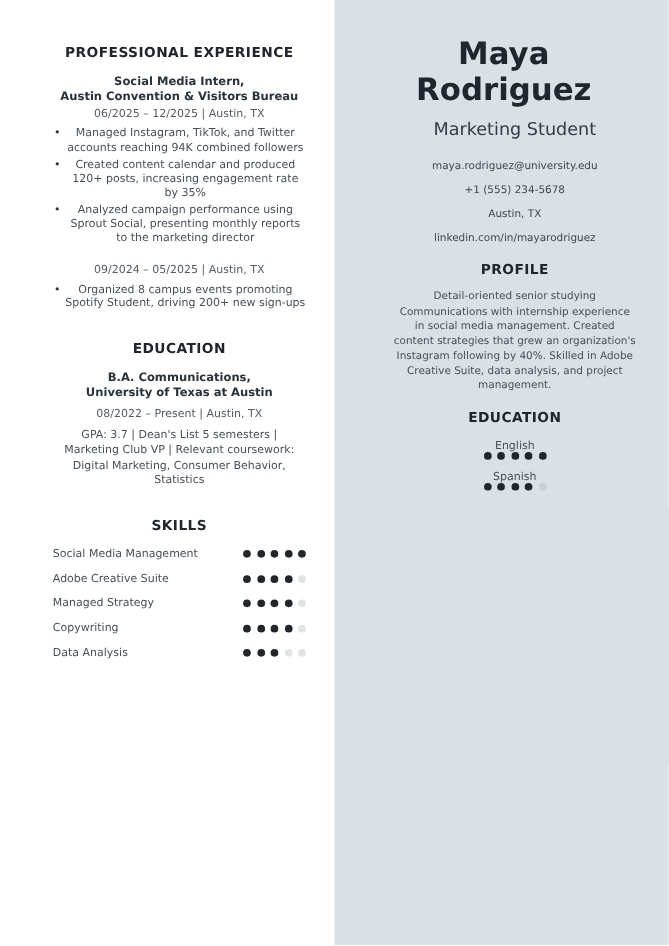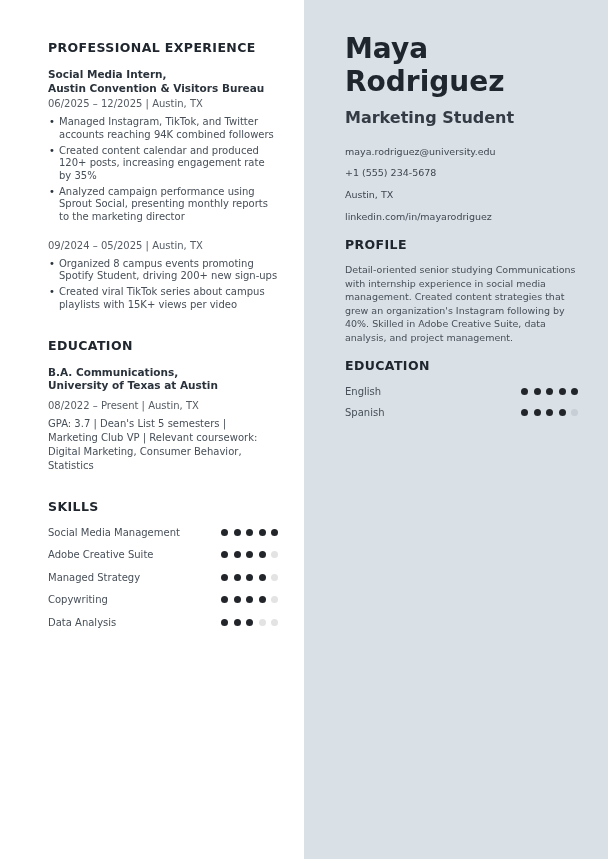--- a/index.html
+++ b/index.html
@@ -14,21 +14,21 @@
     --dot-empty-sidebar:#c7ced5;
   }
   *{box-sizing:border-box;}
   html,body{margin:0;padding:0;}
   body{
     width:608px;height:860px;
     font-family:"DejaVu Sans","Liberation Sans",sans-serif;
     background:var(--page-bg);
     -webkit-font-smoothing:antialiased;
   }
-  .page{display:flex;width:608px;height:859px;overflow:hidden;}
+  .page{display:flex;width:608px;height:859px;overflow:hidden;text-align:center;}
 
   
   .left-col{
     width:304px;height:100%;
     padding:40px 26px 40px 48px;
     background:var(--page-bg);
   }
   h2.sec-heading{
     margin:0 0 13px 0;
     font-size:12.5px;font-weight:bold;
@@ -76,45 +76,45 @@
   .rating-label{font-size:10px;color:var(--body-text);}
   .dots{display:inline-flex;gap:5.5px;align-items:center;}
   .dot{width:7px;height:7px;border-radius:50%;display:inline-block;}
   .dot.filled{background:var(--dot-filled);}
   .left-col .dot.empty{background:var(--dot-empty-left);}
   .sidebar .dot.empty{background:var(--dot-empty-sidebar);}
 
   
   .sidebar{
     width:304px;height:100%;
-    padding:33px 30px 40px 41px;
+    padding:33px 30px 40px 54px;
     background:var(--sidebar-bg);
   }
   .person-name{
     margin:0;max-width:200px;
     font-size:28px;font-weight:bold;line-height:1.17;
     color:var(--heading);
   }
   .person-title{
     margin:9px 0 0 0;
-    font-size:16px;font-weight:bold;
+    font-size:16px;font-weight:normal;
     color:#343b44;
   }
   .contact-list{margin-top:19px;}
   .contact-item{
     font-size:9.5px;color:#3f4750;
     margin-bottom:9.5px;line-height:1.3;
   }
   .sidebar .sec-heading{margin-top:14px;margin-bottom:11px;}
   .profile-text{
     font-size:9.5px;line-height:1.42;
     color:var(--body-text);margin:0;
   }
   .lang-rows{margin-top:13px;}
-  .sidebar .rating-row{margin-bottom:10px;}
+  .sidebar .rating-row{margin-bottom:10px;flex-direction:column;}
 </style>
 </head>
 <body>
 
 <div class="page">
 
   <div class="left-col">
 
     <div class="section">
       <h2 class="sec-heading">PROFESSIONAL EXPERIENCE</h2>
@@ -129,21 +129,20 @@
           <li>Managed Instagram, TikTok, and Twitter accounts reaching 94K combined followers</li>
           <li>Created content calendar and produced 120+ posts, increasing engagement rate by 35%</li>
           <li>Analyzed campaign performance using Sprout Social, presenting monthly reports to the marketing director</li>
         </ul>
       </div>
 
       <div class="job">
         <div class="job-meta">09/2024 – 05/2025 | Austin, TX</div>
         <ul class="bullets">
           <li>Organized 8 campus events promoting Spotify Student, driving 200+ new sign-ups</li>
-          <li>Created viral TikTok series about campus playlists with 15K+ views per video</li>
         </ul>
       </div>
     </div>
 
     <div class="section">
       <h2 class="sec-heading">EDUCATION</h2>
       <div class="edu-degree">
         <div>B.A. Communications,</div>
         <div>University of Texas at Austin</div>
       </div>

